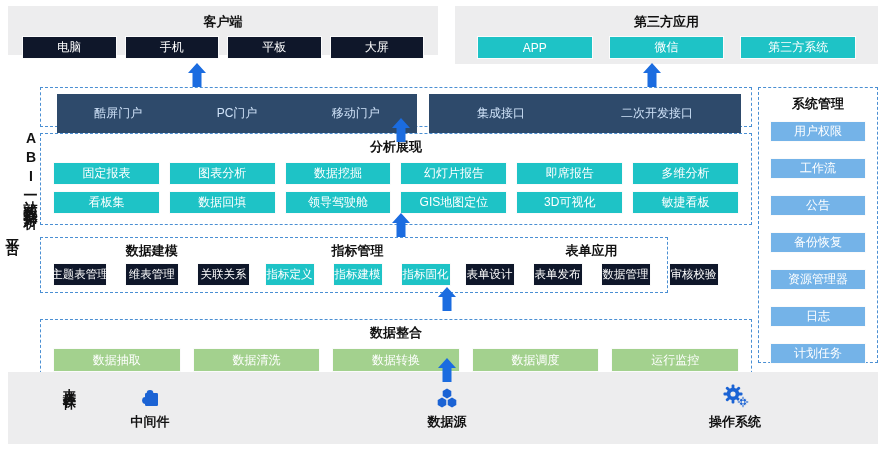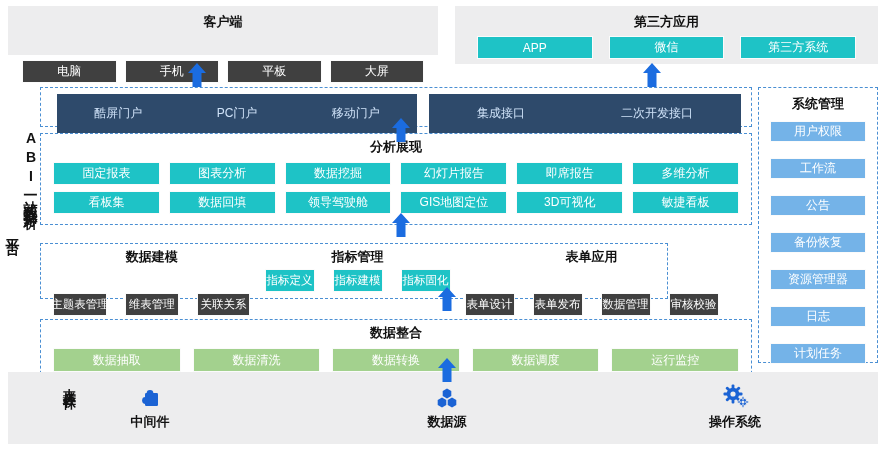--- a/index.html
+++ b/index.html
@@ -8,21 +8,21 @@
 
   
   .panel{position:absolute;background:#ededee;}
   .panel-title{text-align:center;font-weight:bold;font-size:13px;color:#121212;padding-top:7px;}
   .top-row{display:flex;gap:8px;padding:5px 14px 0 14px;}
   .top-row .btn{flex:1;height:23px;}
 
   
   .btn{display:flex;align-items:center;justify-content:center;color:#fff;font-size:12px;
        border:1px solid #fbfbfb;box-sizing:border-box;white-space:nowrap;overflow:hidden;}
-  .blue{background:#404040;margin-top:24px;}
+  .blue{background:#0f172a;}
   .teal{background:#1ec3c6;}
   .green{background:#a3d18e;}
   .lblue{background:#74b3e8;}
 
   
   .dashed{position:absolute;border:1px dashed #4a8fd3;background:#fff;box-sizing:border-box;}
   .sec-title{font-weight:bold;font-size:13px;color:#121212;text-align:center;padding-top:4px;}
 
   
   .navy-bar{position:absolute;background:#2e4a6b;color:#cfe2f8;display:flex;
@@ -117,21 +117,21 @@
     <div class="grid-row">
       <div class="btn teal">看板集</div>
       <div class="btn teal">数据回填</div>
       <div class="btn teal">领导驾驶舱</div>
       <div class="btn teal">GIS地图定位</div>
       <div class="btn teal">3D可视化</div>
       <div class="btn teal">敏捷看板</div>
     </div>
   </div>
 
-  <div class="dashed" style="left:40px;top:243px;width:628px;height:56px;">
+  <div class="dashed" style="left:40px;top:237px;width:628px;height:56px;">
     <div class="mod-groups">
       <div class="mod-group g3">
         <div class="sec-title">数据建模</div>
         <div class="mod-row">
           <div class="btn blue">主题表管理</div>
           <div class="btn blue">维表管理</div>
           <div class="btn blue">关联关系</div>
         </div>
       </div>
       <div class="mod-group g3">

